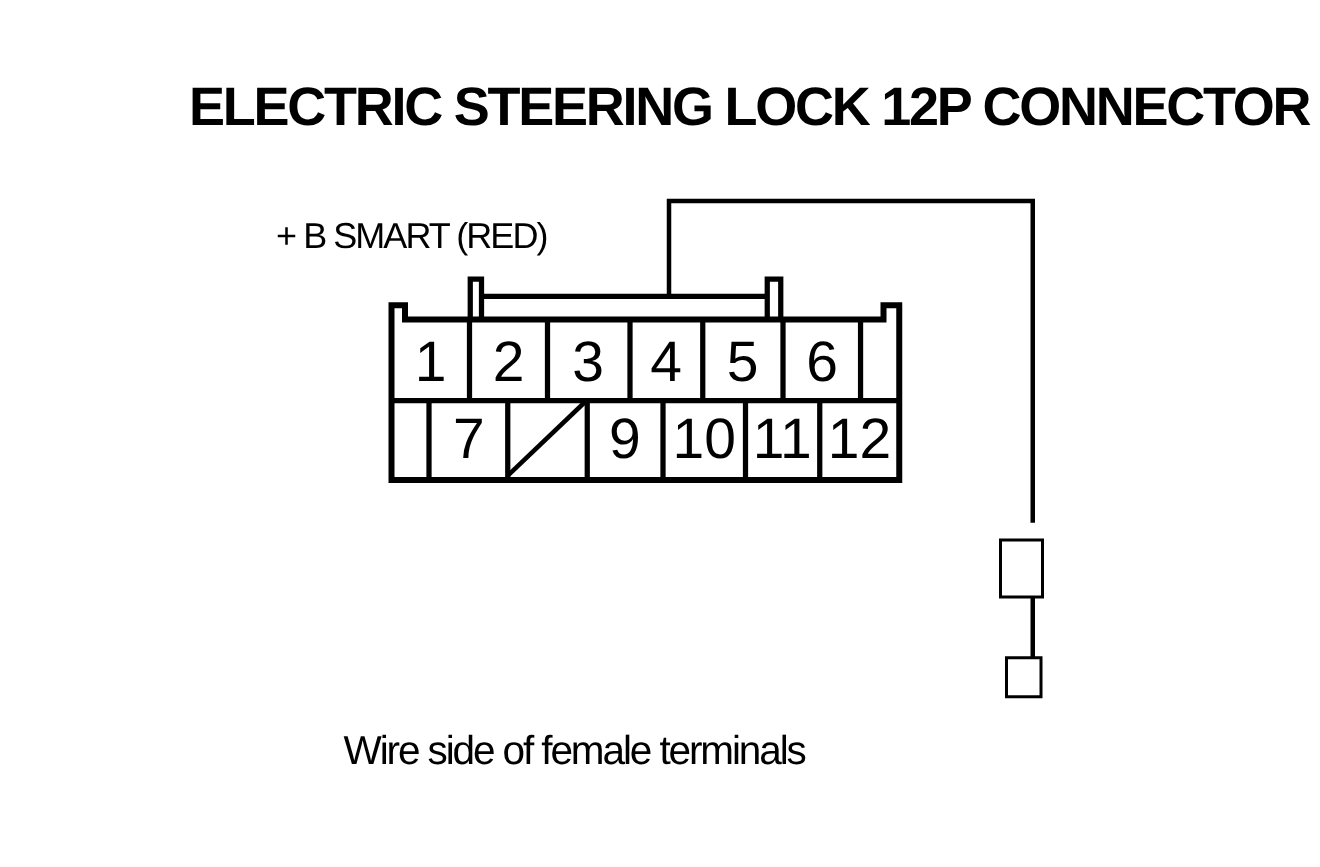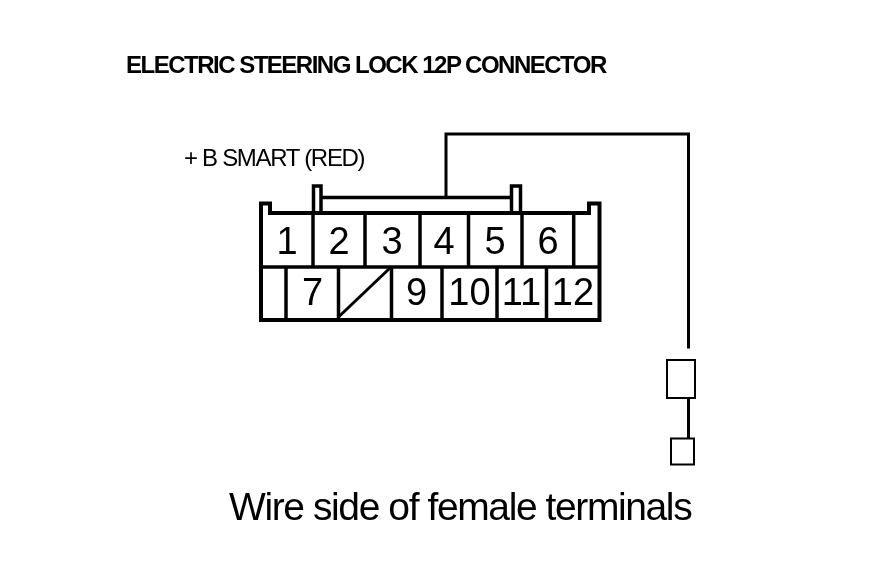--- a/index.html
+++ b/index.html
@@ -13,40 +13,40 @@
     height: 578px;
     background: #ffffff;
     overflow: hidden;
     font-family: "Liberation Sans", sans-serif;
     color: #000000;
   }
   .title {
     position: absolute;
     left: 126px;
     top: 53px;
-    font-size: 24px;
+    font-size: 36px;
     font-weight: bold;
     letter-spacing: -1.5px;
     white-space: nowrap;
     line-height: 1;
   }
   .wire-label {
     position: absolute;
     left: 184px;
     top: 146px;
     font-size: 24px;
     letter-spacing: -1.3px;
     white-space: nowrap;
     line-height: 1;
   }
   .caption {
     position: absolute;
     left: 229px;
     top: 487px;
-    font-size: 39px;
+    font-size: 27px;
     letter-spacing: -1.4px;
     white-space: nowrap;
     line-height: 1;
   }
   svg.diagram {
     position: absolute;
     left: 0;
     top: 0;
   }
   .s4 { stroke: #000000; stroke-width: 4; fill: #ffffff; }

